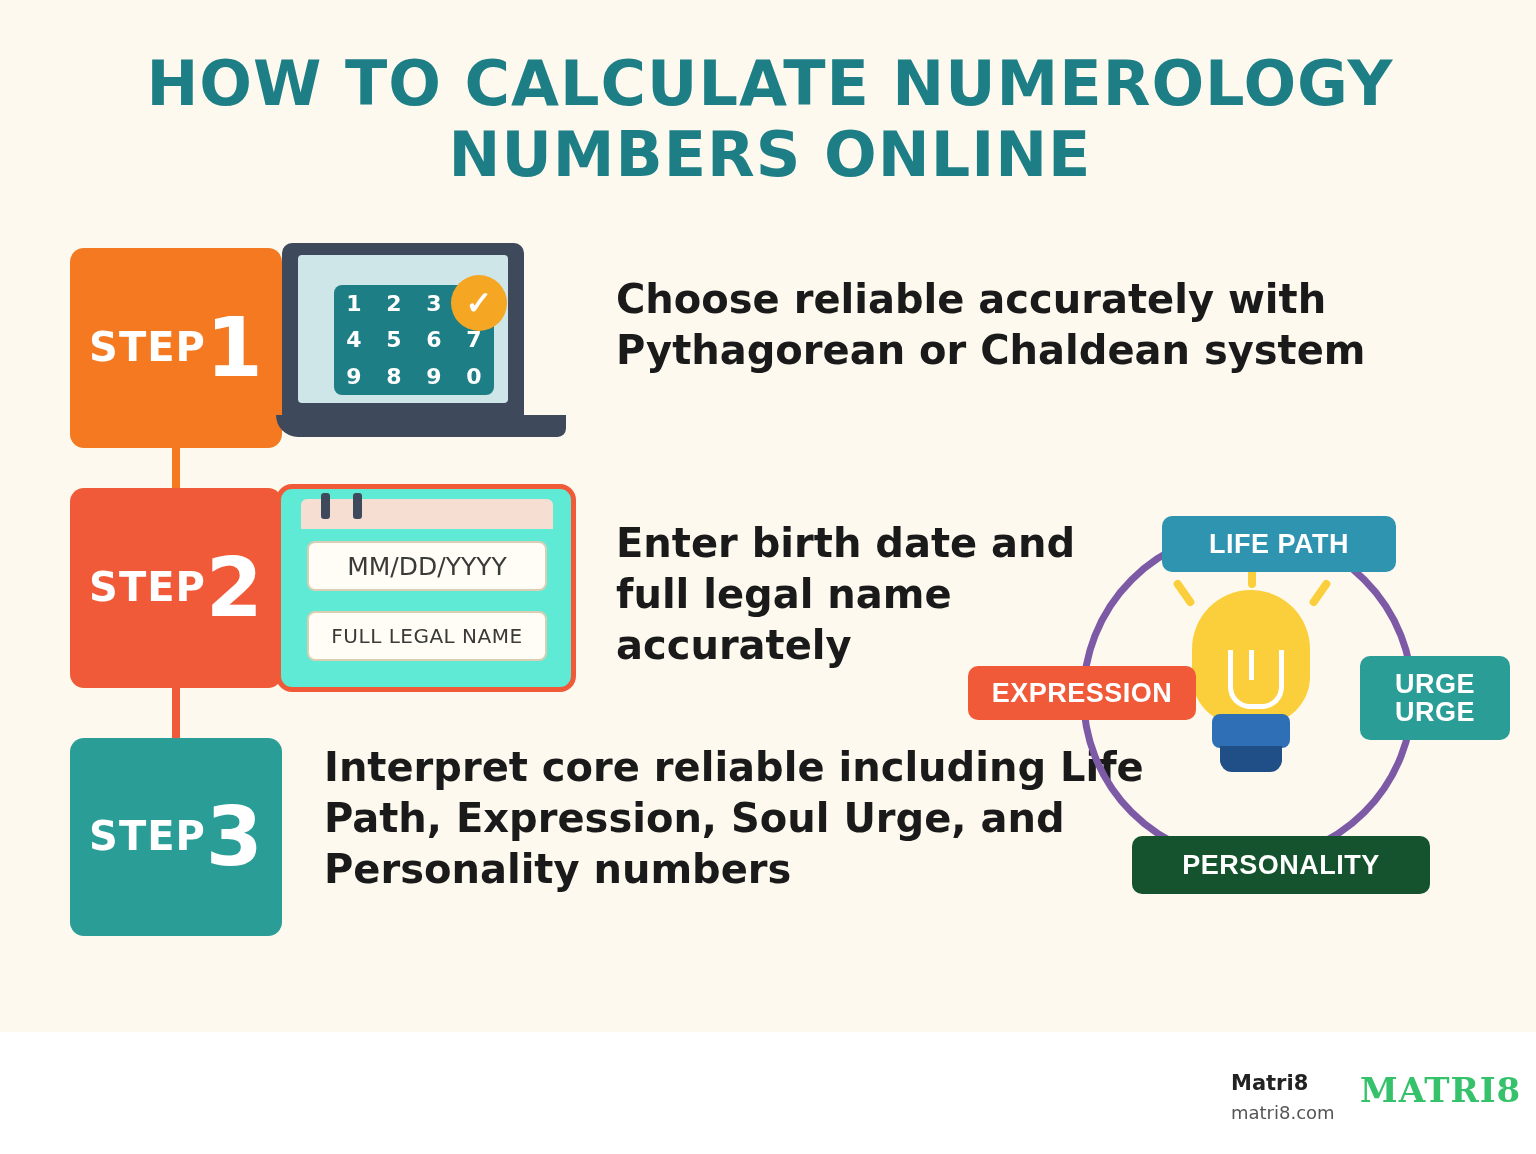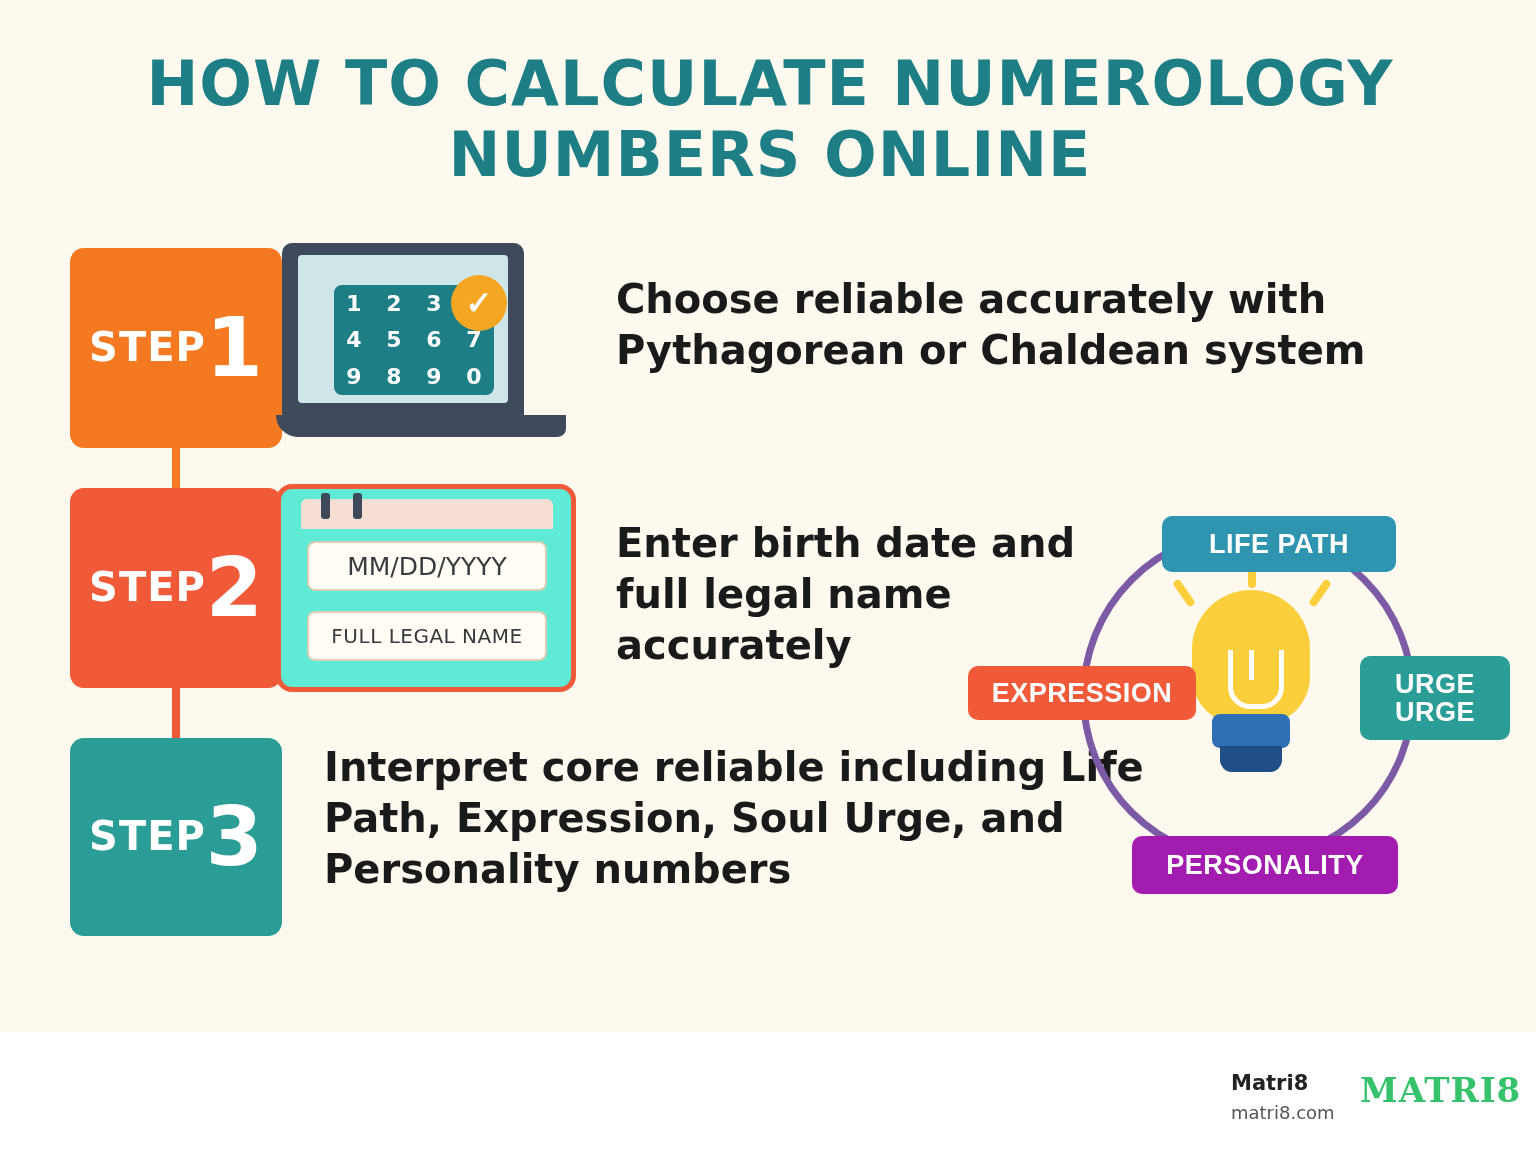--- a/index.html
+++ b/index.html
@@ -298,21 +298,21 @@
     display: flex;
     align-items: center;
     justify-content: center;
     text-align: center;
     line-height: 1.05;
     font-family: Liberation Sans, sans-serif;
   }
   #tag-life { left: 202px; top: 16px; width: 234px; height: 56px; background: #2f94b0; }
   #tag-expr { left: 8px; top: 166px; width: 228px; height: 54px; background: #f15a38; }
   #tag-soul { left: 400px; top: 156px; width: 150px; height: 84px; background: #2a9d96; }
-  #tag-pers { left: 172px; top: 336px; width: 266px; height: 58px; background: #a21caf; }
+  #tag-pers { left: 172px; top: 336px; width: 298px; height: 58px; background: #14532d; }
 
   
   .brand-name {
     position: absolute;
     left: 1231px;
     top: 1071px;
     color: #222222;
     font-size: 21px;
     font-weight: bold;
     font-family: "DejaVu Sans", sans-serif;

